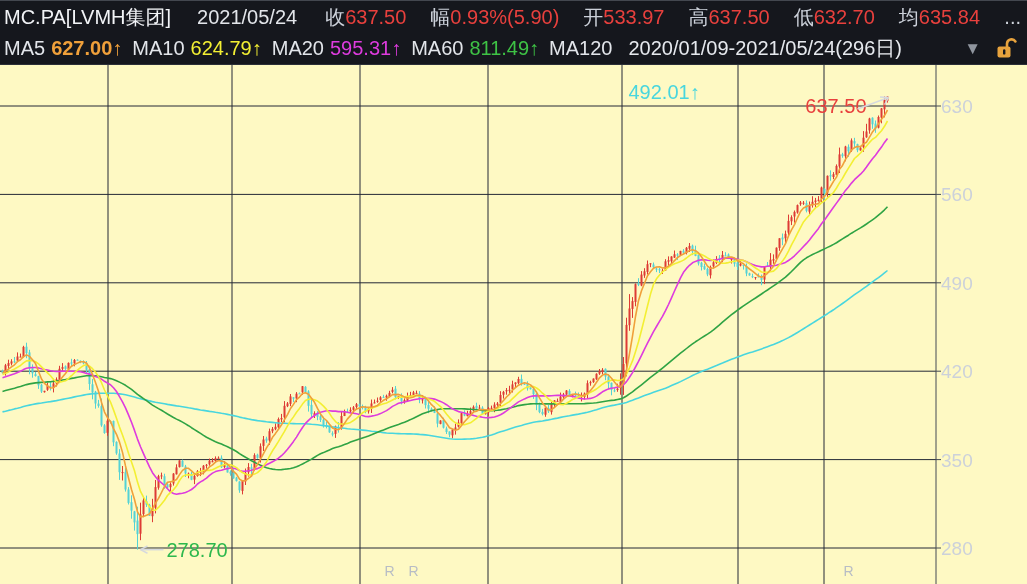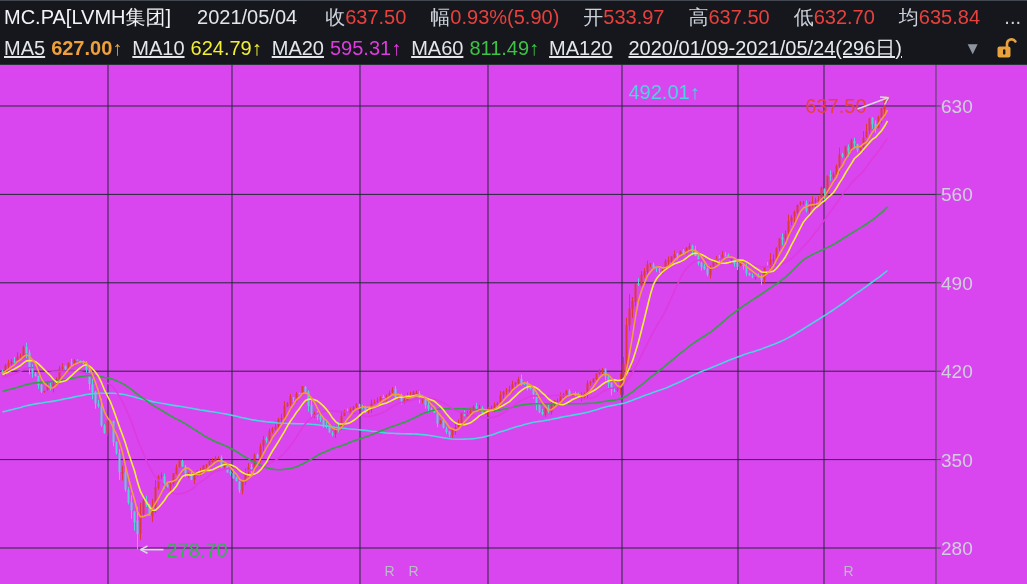--- a/index.html
+++ b/index.html
@@ -1,51 +1,51 @@
 <!DOCTYPE html>
 <html><head>
 <meta charset="utf-8">
 <style>
   html,body{margin:0;padding:0;background:#0d1016;}
   *{box-sizing:border-box;}
   #app{
     position:relative;width:1027px;height:584px;overflow:hidden;
-    background:#d946ef;font-family:"Liberation Sans",sans-serif;
+    background:#fef9c3;font-family:"Liberation Sans",sans-serif;
     border-top:1px solid #43474f;
   }
   .hdr{
     position:relative;display:flex;align-items:center;
     height:32px;background:#15171d;padding:0 4px;white-space:nowrap;
   }
   #row1{font-size:20px;color:#e7eaef;}
   #row2{font-size:20px;color:#e7eaef;border-bottom:1px solid #2b2f38;}
   .sym{color:#f2f4f7;margin-right:26px;}
   .dt{color:#e2e5ea;margin-right:28px;}
   .fld{margin-right:24px;}
   .fld .lab{color:#ccd1da;}
   .fld .val{color:#e8403d;}
   .more{margin-left:auto;color:#cfd4dc;padding-right:2px;}
   .ma{margin-right:10px;}
-  .ma .lab{color:#e2e5ea;margin-right:6px;text-decoration:underline;}
+  .ma .lab{color:#e2e5ea;margin-right:6px;}
   #ma120wrap{position:relative;display:inline-block;margin-right:6px;}
-  #rangeLink{color:#e6e9ee;text-decoration:underline;text-align:right;}
+  #rangeLink{color:#e6e9ee;text-align:right;}
   #ma120val{position:absolute;left:0;top:0;margin-top:46px;}
   .rightctl{margin-left:auto;display:flex;align-items:center;gap:14px;padding-right:6px;}
   #ddn{color:#8f959e;font-size:17px;line-height:1;}
   #chartwrap{position:absolute;left:0;top:64px;width:1027px;height:520px;}
   svg text{font-family:"Liberation Sans",sans-serif;}
 </style>
 </head>
 <body>
 
 <div id="app">
 
   <div id="row1" class="hdr">
     <span class="sym">MC.PA[LVMH集团]</span>
-    <span class="dt">2021/05/04</span>
+    <span class="dt">2021/05/24</span>
     <span class="fld"><span class="lab">收</span><span class="val">637.50</span></span>
     <span class="fld"><span class="lab">幅</span><span class="val">0.93%(5.90)</span></span>
     <span class="fld"><span class="lab">开</span><span class="val">533.97</span></span>
     <span class="fld"><span class="lab">高</span><span class="val">637.50</span></span>
     <span class="fld"><span class="lab">低</span><span class="val">632.70</span></span>
     <span class="fld"><span class="lab">均</span><span class="val">635.84</span></span>
     <span class="more">...</span>
   </div>
 
   <div id="row2" class="hdr">

